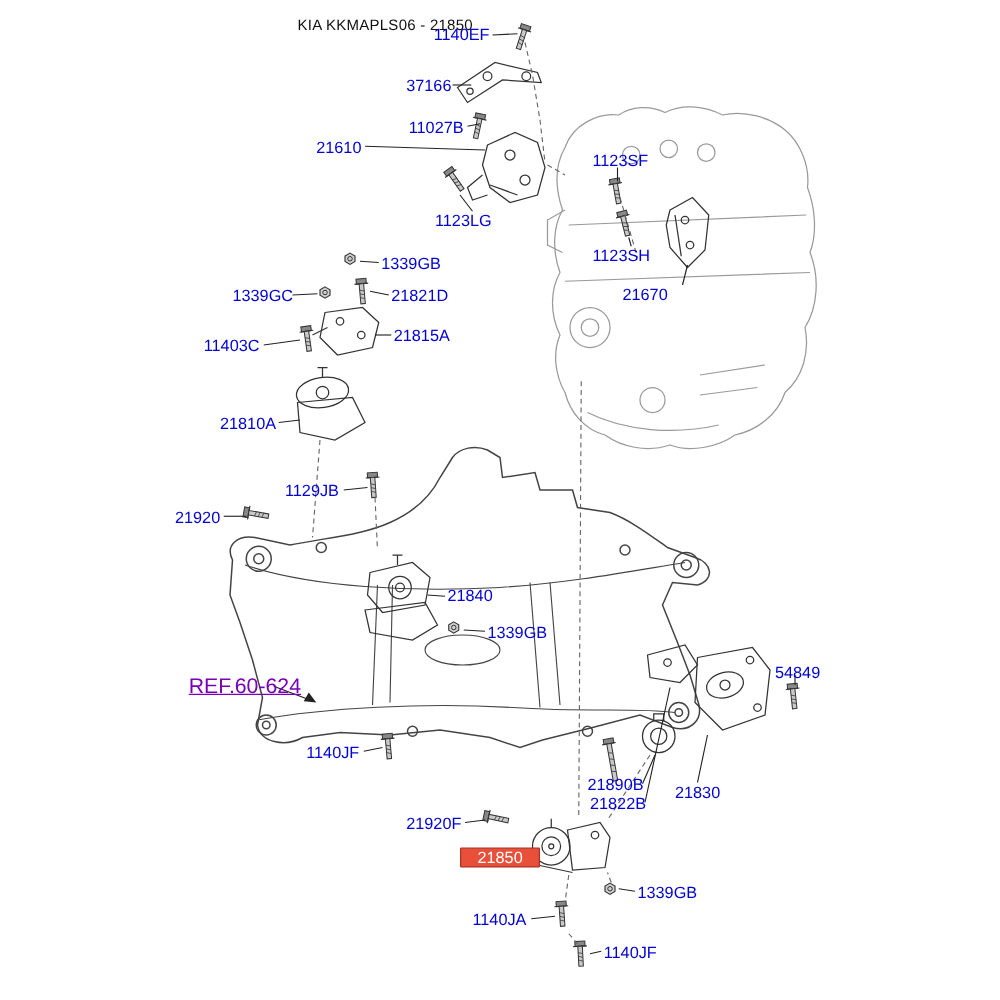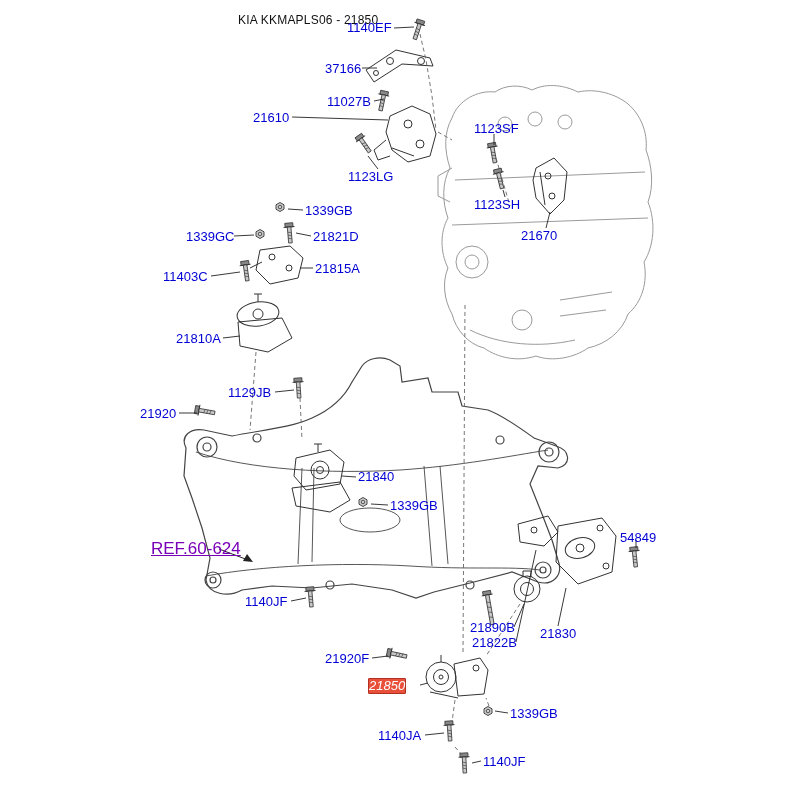--- a/index.html
+++ b/index.html
@@ -16,21 +16,21 @@
     white-space:nowrap;cursor:pointer;line-height:14px;
   }
   .ref{
     position:absolute;font-size:17px;color:var(--ref_label,#7a00b8);
     text-decoration:underline;cursor:pointer;white-space:nowrap;
   }
   .selected{
     background:var(--highlight_fill,#e8503a);
     border:1px solid var(--highlight_border,#b03024);
     color:var(--highlight_text,#ffffff);
-    padding:0 0;border-radius:1px;font-style:italic;
+    padding:0 13px;border-radius:1px;
   }
 </style>
 </head>
 <body>
 
 <div class="canvas">
 
   <svg width="800" height="800" viewBox="0 0 800 800">
     <defs>
       <g id="bolt-proto">
@@ -238,21 +238,21 @@
 
   <div class="title" style="left:238px;top:13px">KIA KKMAPLS06 - 21850</div>
 
   <div class="lbl" style="left:347px;top:21px">1140EF</div>
   <div class="lbl" style="left:325px;top:62px">37166</div>
   <div class="lbl" style="left:327px;top:95px">11027B</div>
   <div class="lbl" style="left:253px;top:111px">21610</div>
   <div class="lbl" style="left:348px;top:170px">1123LG</div>
   <div class="lbl" style="left:474px;top:122px">1123SF</div>
   <div class="lbl" style="left:474px;top:198px">1123SH</div>
-  <div class="lbl" style="left:521px;top:229px">21670</div>
+  <div class="lbl" style="left:498px;top:229px">21670</div>
   <div class="lbl" style="left:305px;top:204px">1339GB</div>
   <div class="lbl" style="left:186px;top:230px">1339GC</div>
   <div class="lbl" style="left:313px;top:230px">21821D</div>
   <div class="lbl" style="left:315px;top:262px">21815A</div>
   <div class="lbl" style="left:163px;top:270px">11403C</div>
   <div class="lbl" style="left:176px;top:332px">21810A</div>
   <div class="lbl" style="left:228px;top:386px">1129JB</div>
   <div class="lbl" style="left:140px;top:407px">21920</div>
   <div class="lbl" style="left:358px;top:470px">21840</div>
   <div class="lbl" style="left:390px;top:499px">1339GB</div>

